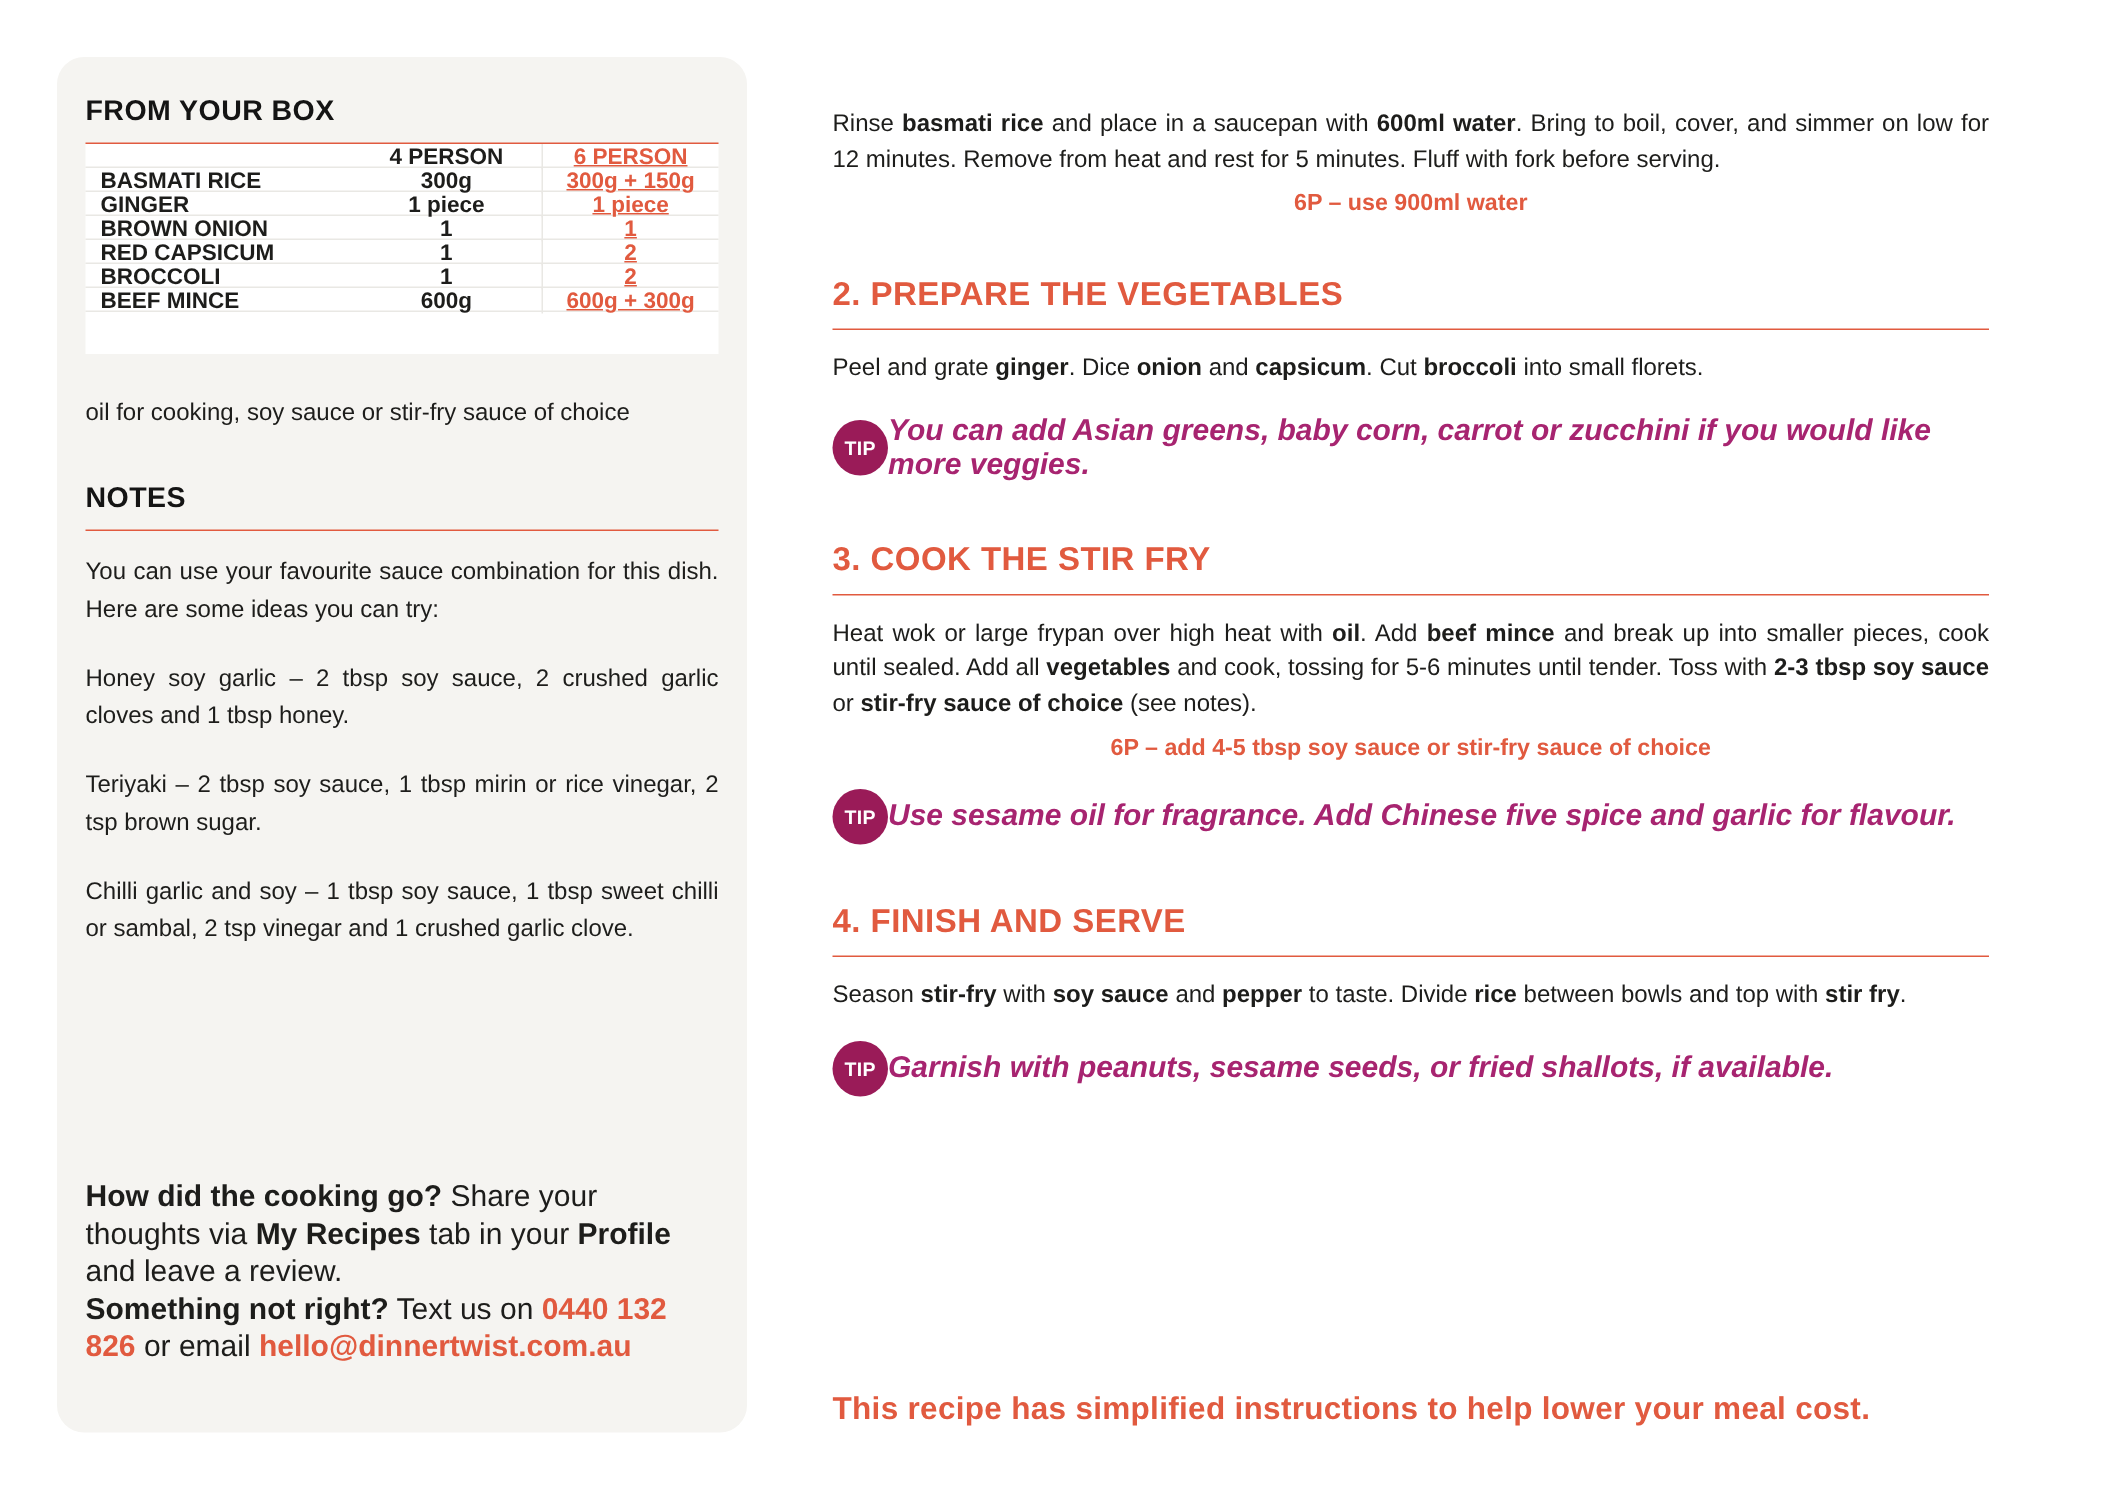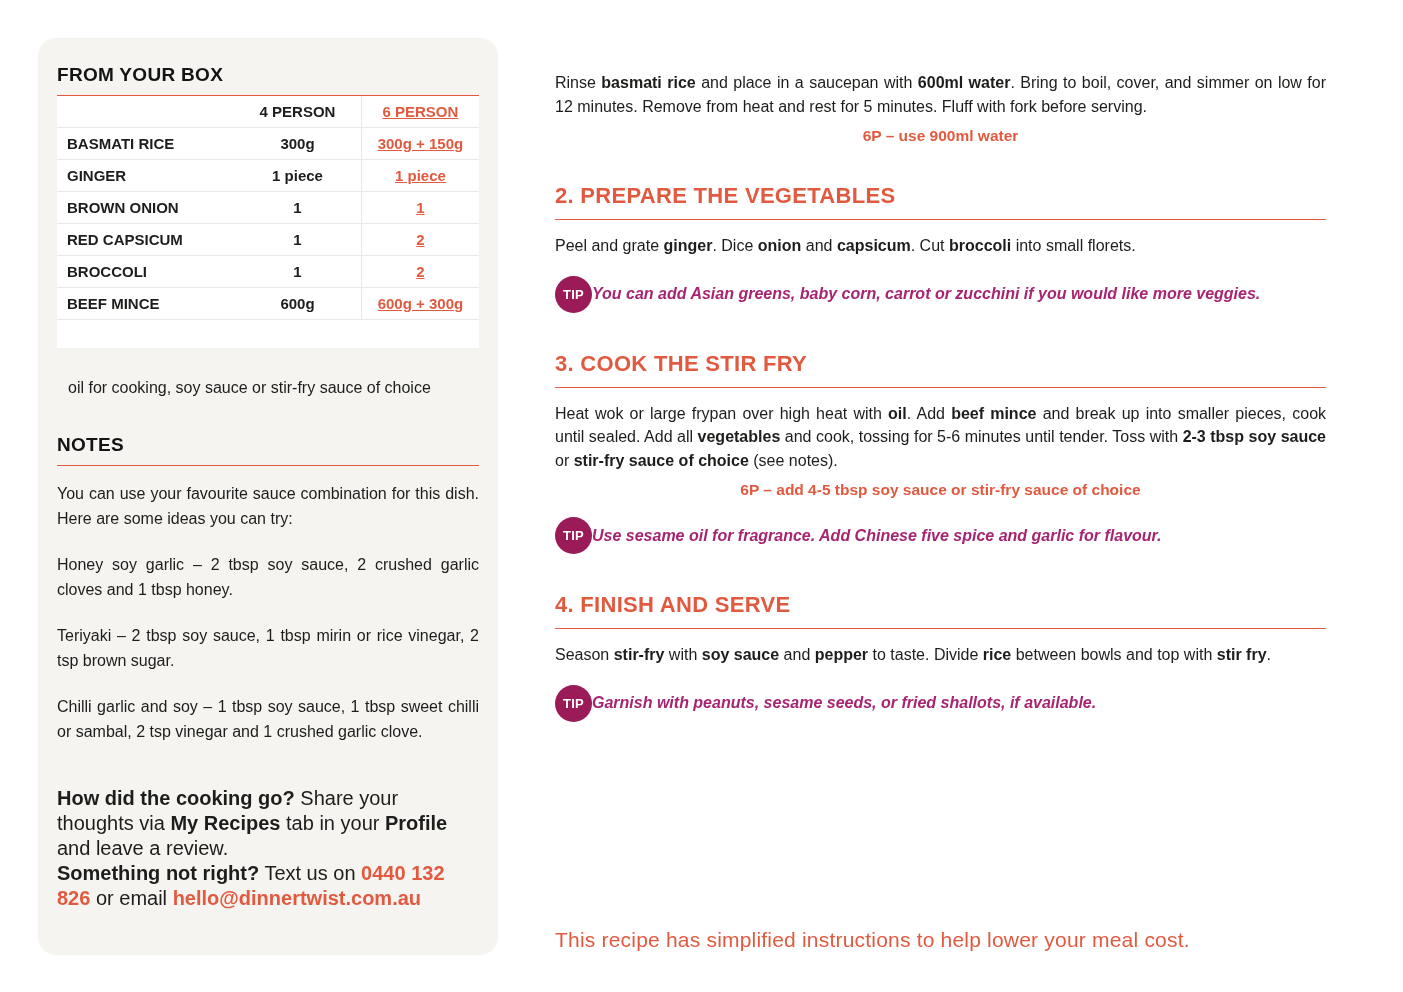--- a/index.html
+++ b/index.html
@@ -21,29 +21,29 @@
   .sidebar{
     position:absolute;left:38px;top:38px;width:460px;height:917px;
     background:var(--side-bg);border-radius:18px;
     padding:26px 19px 0 19px;
   }
   .side-title{
     margin:0;font-size:19px;font-weight:700;letter-spacing:.3px;color:#141414;
     padding-bottom:9px;border-bottom:1.5px solid var(--accent);
   }
   .ing-table{background:#ffffff;width:100%;padding-bottom:28px;}
-  .trow{display:grid;grid-template-columns:42% 30% 28%;align-items:center;height:32px;
+  .trow{display:grid;grid-template-columns:42% 30% 28%;align-items:center;height:16px;
     border-bottom:1px solid var(--rule);font-size:15px;font-weight:700;}
   .trow:last-of-type{border-bottom:1px solid var(--rule);}
   .tc{white-space:nowrap;}
   .tc.nm{padding-left:10px;text-align:left;}
   .tc.c4{text-align:center;}
   .tc.c6{text-align:center;color:var(--accent);border-left:1px solid var(--rule);height:100%;display:flex;align-items:center;justify-content:center;text-decoration:underline;}
   .sec-pantry{margin-top:28px;}
-  .pantry-text{margin:16px 0 0 11px;font-size:16px;line-height:24px;}
+  .pantry-text{margin:16px 0 0 0;font-size:16px;line-height:24px;}
   .sec-notes{margin-top:34px;}
   .notes-p{margin:15px 0 0 0;font-size:16px;line-height:25px;text-align:justify;}
   .idea{margin:21px 0 0 0;font-size:16px;line-height:25px;text-align:justify;}
   .idea b{font-weight:400;}
   .side-footer{position:absolute;left:19px;right:19px;bottom:44px;
     font-size:20px;line-height:25px;}
   .side-footer p{margin:0;}
   .rt-b{font-weight:700;}
   .rt-o{font-weight:700;color:var(--accent);}
   
@@ -54,24 +54,24 @@
   }
   .step + .step{margin-top:38px;}
   .step-body{margin:14px 0 0 0;font-size:16px;line-height:23.5px;text-align:justify;}
   .note6p{margin:9px 0 0 0;font-size:15.5px;font-weight:700;color:var(--accent);text-align:center;}
   .tip{display:flex;align-items:center;margin-top:18px;}
   .tip-circle{
     width:37px;height:37px;min-width:37px;border-radius:50%;
     background:var(--tip-circle);color:#ffffff;font-size:13px;font-weight:700;
     display:flex;align-items:center;justify-content:center;letter-spacing:.2px;
   }
-  .tip-text{font-size:16px;font-weight:700;font-style:italic;color:var(--tip-text);}
+  .tip-text{font-size:20px;font-weight:700;font-style:italic;color:var(--tip-text);}
   .bottom-line{
     position:absolute;left:555px;top:928px;width:790px;margin:0;
-    font-size:21px;font-weight:400;letter-spacing:.2px;color:var(--accent);
+    font-size:21px;font-weight:700;letter-spacing:.2px;color:var(--accent);
   }
 </style>
 </head>
 <body>
 
 <div>
 
   <aside class="sidebar">
 
     <section>

